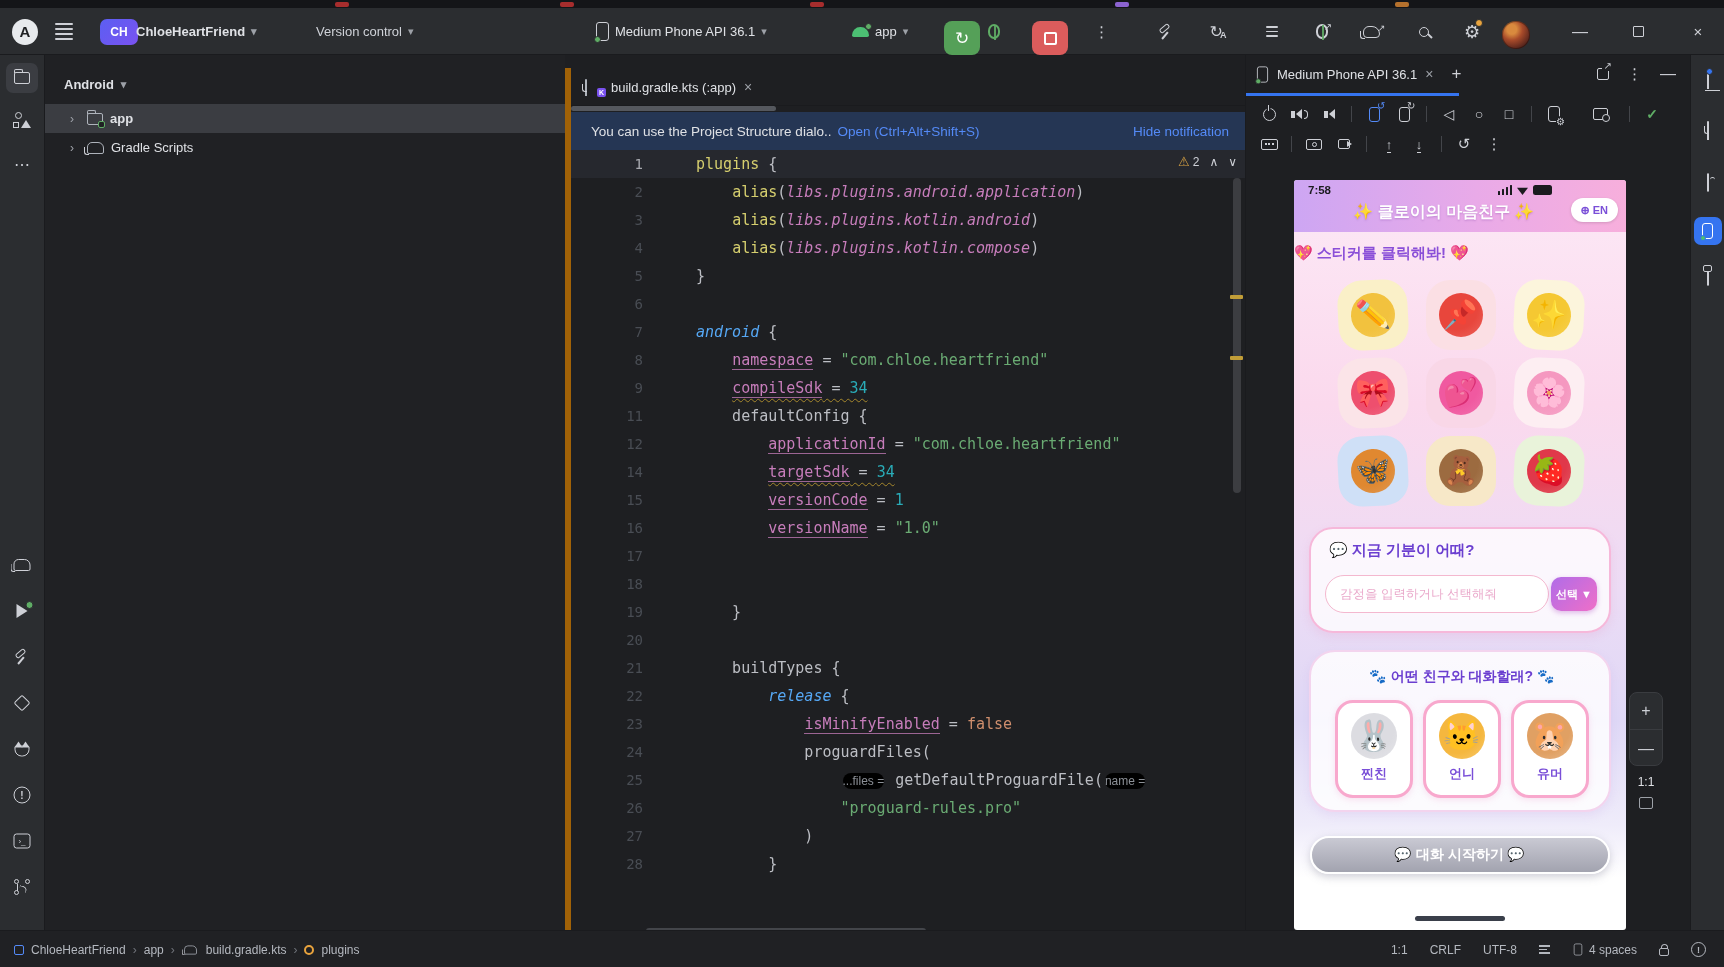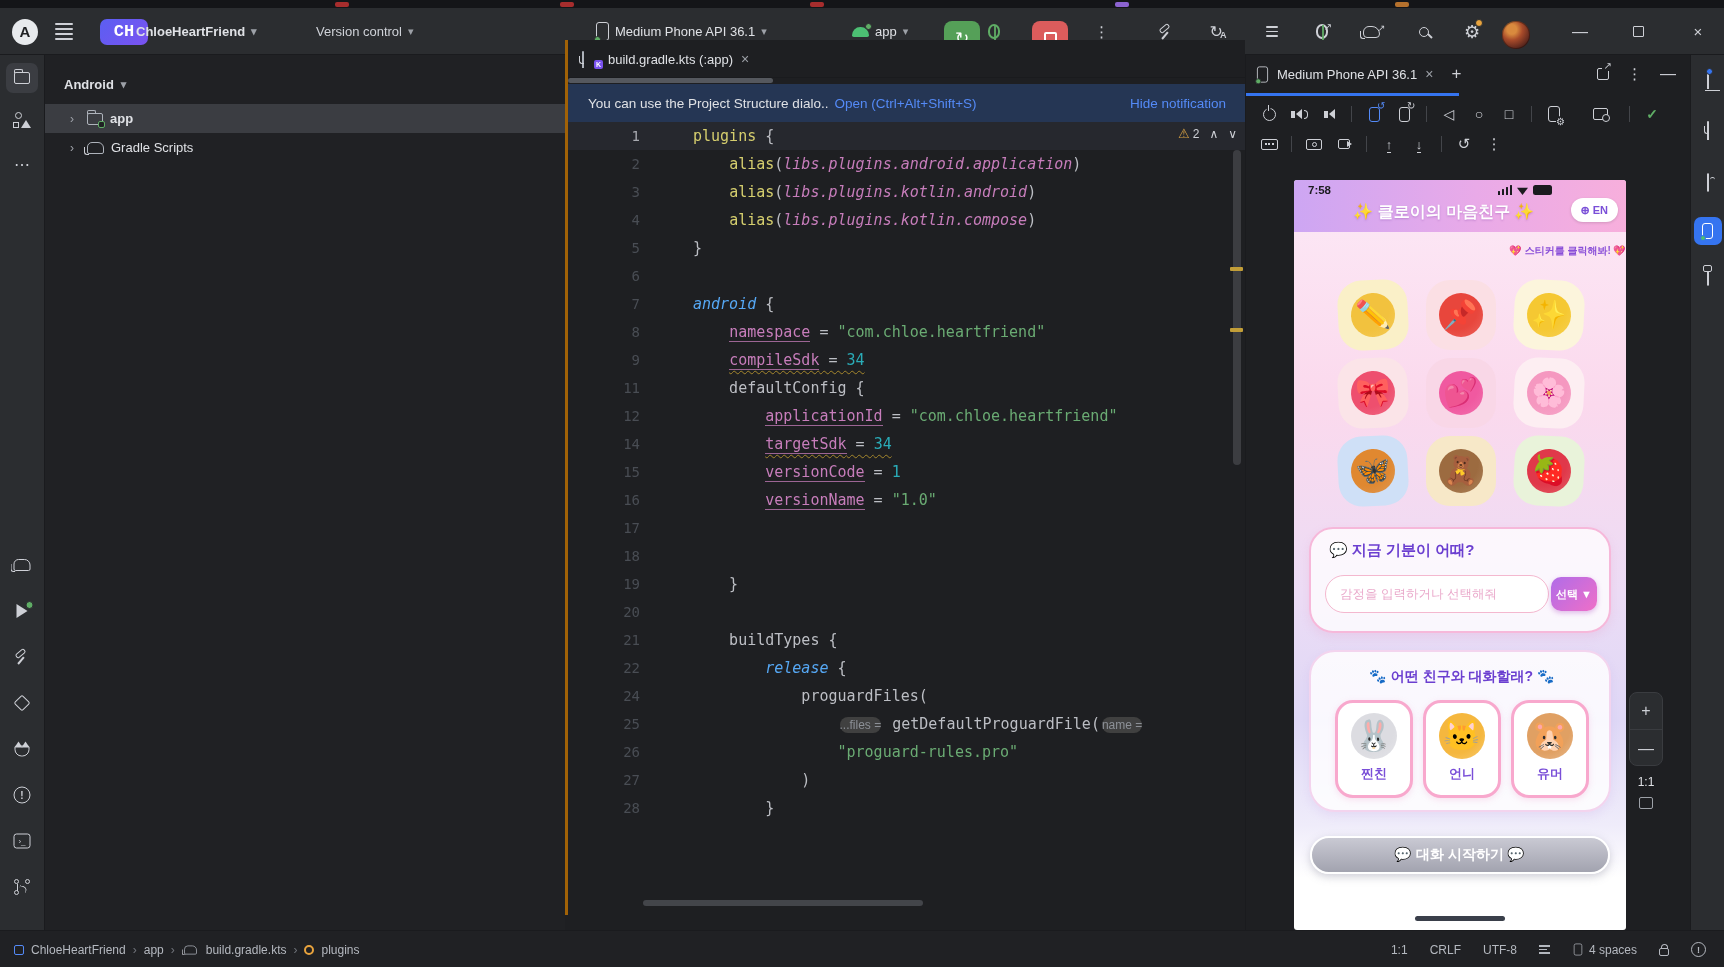--- a/index.html
+++ b/index.html
@@ -12,21 +12,21 @@
   #desktop-strip { left:0; top:0; width:1724px; height:8px; background:#141518; }
   #desktop-strip i { position:absolute; top:2px; width:14px; height:5px; border-radius:2px; opacity:.8; }
 
   
   #titlebar { left:0; top:8px; width:1724px; height:47px; background:#2b2d30; border-bottom:1px solid #1a1b1e; }
   .tb-item { position:absolute; top:0; height:47px; display:flex; align-items:center; gap:6px; color:#cfd2d8; font-size:13px; }
   .chev { font-size:11px; color:#9da1a8; }
   #as-logo { left:12px; } #as-logo .disc { width:26px; height:26px; border-radius:50%; background:#e8eaed; color:#1e1f22; display:flex; align-items:center; justify-content:center; font-weight:bold; font-size:15px; }
   #burger { left:55px; flex-direction:column; justify-content:center; gap:3px; }
   #burger b { display:block; width:18px; height:2px; background:#ced0d6; border-radius:1px; }
-  #proj-badge { left:100px; } #proj-badge .bdg { width:48px; height:26px; border-radius:7px; background:linear-gradient(135deg,#5b5ff2,#7a52f0); color:#fff; font-weight:bold; font-size:17px; display:flex; align-items:center; justify-content:center;font-family:Liberation Mono, monospace; }
+  #proj-badge { left:100px; } #proj-badge .bdg { width:38px; height:26px; border-radius:7px; background:linear-gradient(135deg,#5b5ff2,#7a52f0); color:#fff; font-weight:bold; font-size:12px; display:flex; align-items:center; justify-content:center; }
   #proj-name { left:136px; font-weight:600; color:#dfe1e5; }
   #vcs-btn { left:316px; }
   #device-sel { left:596px; color:#dfe1e5; }
   #cfg-sel { left:852px; color:#dfe1e5; }
   .phone-ic { width:13px; height:19px; border:1.5px solid #ced0d6; border-radius:3px; position:relative; }
   .phone-ic .gd { position:absolute; width:7px; height:7px; border-radius:50%; background:#5FAD65; left:-3px; bottom:-3px; border:1.5px solid #2b2d30; }
   .droid { width:17px; height:10px; background:#4cbf73; border-radius:9px 9px 2px 2px; position:relative; }
   .droid .gd { position:absolute; width:7px; height:7px; border-radius:50%; background:#5FAD65; right:-3px; top:-4px; border:1.5px solid #2b2d30; }
   .sqbtn { position:absolute; top:13px; width:36px; height:34px; border-radius:8px; display:flex; align-items:center; justify-content:center; }
   #rerun-btn { left:944px; background:#55A058; color:#fff; font-size:17px; }
@@ -82,21 +82,21 @@
   #project { left:45px; top:55px; width:520px; height:875px; background:#202124; }
   #proj-head { position:absolute; left:19px; top:22px; display:flex; gap:7px; align-items:center; color:#dfe1e5; font-size:13px; font-weight:600; }
   .tree-row { position:absolute; left:0; width:520px; height:29px; display:flex; align-items:center; gap:7px; padding-left:25px; color:#dfe1e5; font-size:13px; }
   .tree-row.sel { background:#3b3d42; }
   .tw { color:#9da1a8; font-size:12px; width:10px; }
   .folder-app { width:16px; height:12px; border:1.5px solid #aeb3bb; border-radius:2px; position:relative; }
   .folder-app:before { content:""; position:absolute; top:-4px; left:-1px; width:7px; height:3px; border:1.5px solid #aeb3bb; border-bottom:none; border-radius:2px 2px 0 0; }
   .folder-app .gd { position:absolute; right:-3px; bottom:-4px; width:7px; height:7px; border:1.5px solid #5FAD65; border-radius:2px; background:#202124; }
 
   
-  #editor { left:565px; top:40px; width:680px; height:875px; background:#1e1f22; border-left:3px solid #a16207; overflow:hidden; }
+  #editor { left:565px; top:68px; width:680px; height:875px; background:#1e1f22; border-left:6px solid #a16207; overflow:hidden; }
   #etabbar { position:absolute; left:0; top:0; width:680px; height:38px; border-bottom:1px solid #1a1b1e; }
   #etab { position:absolute; left:14px; top:0; height:38px; display:flex; align-items:center; gap:8px; color:#dfe1e5; font-size:13px; }
   .kts-ic { position:relative; width:18px; height:14px; }
   .kts-ic .eleph { transform:scale(.9); border-color:#aeb3bb; }
   .kts-ic .kbadge { position:absolute; right:-3px; bottom:-3px; width:9px; height:9px; background:#7a52f0; border-radius:2px; color:#fff; font-size:7px; font-weight:bold; display:flex; align-items:center; justify-content:center; }
   .xclose { color:#9da1a8; font-size:14px; }
   #etab-scroll { position:absolute; left:0; top:38px; width:205px; height:5px; background:#55585e; border-radius:3px; }
   #banner { position:absolute; left:0; top:44px; width:680px; height:38px; background:#253654; display:flex; align-items:center; font-size:13.5px; color:#dfe1e5; padding:0 22px 0 20px; }
   #banner .lnk { color:#548AF7; }
   #banner .msg { margin-right:6px; }
@@ -104,21 +104,21 @@
   #code-lines { position:absolute; left:0; top:82px; width:680px; }
   .cl { position:relative; height:28px; display:flex; align-items:center; font-family:"DejaVu Sans Mono",monospace; font-size:15px; white-space:pre; }
   .cl.active { background:#26282e; }
   .ln { display:inline-block; width:72px; text-align:right; color:#494d54; font-size:14px; flex:0 0 72px; }
   .cl.active .ln { color:#a8aab0; }
   .ct { margin-left:53px; }
   .c-pl { color:#BCBEC4; } .c-fn { color:#D5CE6E; } .c-kw { color:#56A8F5; font-style:italic; }
   .c-ch { color:#C77DBB; font-style:italic; } .c-st { color:#6AAB73; } .c-nu { color:#2AACB8; } .c-bo { color:#CF8E6D; }
   .c-pr { color:#C77DBB; border-bottom:1px solid rgba(199,125,187,.75); }
   .wv { text-decoration:underline wavy #A5862C 1px; text-underline-offset:5px; }
-  .c-hi { font-family:"Liberation Sans",sans-serif; font-size:12px; color:#8c9097; background:#404040; border-radius:8px; padding:1px 0; margin:0 2px; }
+  .c-hi { font-family:"Liberation Sans",sans-serif; font-size:12px; color:#8c9097; background:#000000; border-radius:8px; padding:1px 0; margin:0 2px; }
   #warn-widget { position:absolute; right:8px; top:86px; display:flex; align-items:center; gap:10px; color:#ced0d6; font-size:12px; }
   #warn-widget .wt { color:#D9A343; font-size:13px; }
   #vscroll { position:absolute; right:4px; top:110px; width:8px; height:315px; background:#43454a; border-radius:4px; opacity:.8; }
   .stripe-mark { position:absolute; right:2px; width:13px; height:4px; background:#C29E38; border-radius:1px; }
   #hscroll { position:absolute; left:75px; top:860px; width:280px; height:6px; background:#43454a; border-radius:3px; }
 
   
   #dpanel { left:1245px; top:55px; width:445px; height:875px; background:#1e1f22; border-left:1px solid #1a1b1e; }
   #dtab { position:absolute; left:10px; top:0; height:38px; display:flex; align-items:center; gap:8px; color:#dfe1e5; font-size:13px; }
   #dtab-extra { position:absolute; right:14px; top:0; height:38px; display:flex; align-items:center; gap:18px; color:#ced0d6; }
@@ -156,21 +156,21 @@
   #ph-header { position:absolute; left:0; top:0; width:332px; height:52px; background:linear-gradient(90deg,#cda6f3,#e9aae8 55%,#f7afdc); }
   #ph-status { position:absolute; left:0; top:3px; width:268px; height:16px; color:#1b1b1f; font-size:11.5px; }
   #ph-time { position:absolute; left:14px; top:1px; font-weight:600; }
   #ph-sticons { position:absolute; right:10px; top:2px; display:flex; gap:5px; align-items:flex-end; }
   .sig { display:flex; gap:1.5px; align-items:flex-end; }
   .sig b { width:2.5px; background:#1b1b1f; border-radius:.5px; }
   .wifi { width:11px; height:9px; background:#1b1b1f; clip-path:polygon(50% 100%,0 20%,100% 20%); border-radius:2px; }
   .batt { width:19px; height:10px; background:#1b1b1f; border-radius:2.5px; }
   #ph-title { position:absolute; left:0; top:22px; width:300px; text-align:center; color:#fff; font-size:16px; font-weight:bold; text-shadow:0 1px 2px rgba(120,60,160,.35); }
   #en-pill { position:absolute; right:8px; top:18px; height:24px; padding:0 10px; background:#fff; border-radius:13px; display:flex; align-items:center; gap:3px; color:#7a4fd8; font-size:11px; font-weight:bold; box-shadow:0 1px 3px rgba(0,0,0,.15); }
-  #ph-prompt { position:absolute; left:0; top:64px; width:332px; text-align:right; color:#8a4fd8; font-size:10px; font-weight:bold; }
+  #ph-prompt { position:absolute; left:0; top:64px; width:332px; text-align:left; color:#8a4fd8; font-size:15px; font-weight:bold; }
   #sticker-grid { position:absolute; left:44px; top:100px; width:258px; display:grid; grid-template-columns:repeat(3,70px); grid-auto-rows:70px; column-gap:18px; row-gap:8px; }
   .tile { border-radius:24px; display:flex; align-items:center; justify-content:center; }
   .tile:nth-child(3n+1) { transform:rotate(-3deg); }
   .tile:nth-child(3n) { transform:rotate(3deg); }
   .blob { width:44px; height:44px; border-radius:50%; display:flex; align-items:center; justify-content:center; font-size:28px; line-height:1; }
   #mood-card { position:absolute; left:15px; top:347px; width:302px; height:106px; background:rgba(255,255,255,.78); border:2px solid #f6b8da; border-radius:24px; box-shadow:0 4px 10px rgba(230,140,190,.18); }
   #mood-title { position:absolute; left:18px; top:12px; color:#6b3fd0; font-size:15px; font-weight:bold; }
   #mood-input { position:absolute; left:14px; top:46px; width:224px; height:38px; border:1.5px solid #f4b8cf; border-radius:19px; background:#fff; font-size:12.5px; color:#b05a92; padding:0 14px; outline:none; font-family:"Liberation Sans",sans-serif; }
   #mood-input::placeholder { color:#eaa9cb; }
   #mood-select { position:absolute; right:12px; top:48px; width:46px; height:34px; border-radius:10px; background:linear-gradient(135deg,#b06ce8,#ef6fc8); color:#fff; font-size:11px; font-weight:bold; display:flex; align-items:center; justify-content:center; box-shadow:0 2px 5px rgba(180,90,200,.4); }
@@ -418,20 +418,21 @@
         <div class="cl"><span class="ln">12</span><span class="ct"><span class="c-pl">        </span><span class="c-pr">applicationId</span><span class="c-pl"> = </span><span class="c-st">"com.chloe.heartfriend"</span></span></div>
         <div class="cl"><span class="ln">14</span><span class="ct"><span class="c-pl">        </span><span class="c-pr wv">targetSdk</span><span class="c-pl wv"> = </span><span class="c-nu wv">34</span></span></div>
         <div class="cl"><span class="ln">15</span><span class="ct"><span class="c-pl">        </span><span class="c-pr">versionCode</span><span class="c-pl"> = </span><span class="c-nu">1</span></span></div>
         <div class="cl"><span class="ln">16</span><span class="ct"><span class="c-pl">        </span><span class="c-pr">versionName</span><span class="c-pl"> = </span><span class="c-st">"1.0"</span></span></div>
         <div class="cl"><span class="ln">17</span><span class="ct"></span></div>
         <div class="cl"><span class="ln">18</span></div>
         <div class="cl"><span class="ln">19</span><span class="ct"><span class="c-pl">    }</span></span></div>
         <div class="cl"><span class="ln">20</span><span class="ct"></span></div>
         <div class="cl"><span class="ln">21</span><span class="ct"><span class="c-pl">    buildTypes {</span></span></div>
         <div class="cl"><span class="ln">22</span><span class="ct"><span class="c-pl">        </span><span class="c-kw">release</span><span class="c-pl"> {</span></span></div>
+        <div class="cl"><span class="ln">23</span><span class="ct"><span class="c-pl">            </span><span class="c-pr">isMinifyEnabled</span><span class="c-pl"> = </span><span class="c-bo">false</span></span></div>
         <div class="cl"><span class="ln">24</span><span class="ct"><span class="c-pl">            proguardFiles(</span></span></div>
         <div class="cl"><span class="ln">25</span><span class="ct"><span class="c-pl">                </span><span class="c-hi">...files =</span><span class="c-pl"> getDefaultProguardFile(</span><span class="c-hi">name =</span></span></div>
         <div class="cl"><span class="ln">26</span><span class="ct"><span class="c-pl">                </span><span class="c-st">"proguard-rules.pro"</span></span></div>
         <div class="cl"><span class="ln">27</span><span class="ct"><span class="c-pl">            )</span></span></div>
         <div class="cl"><span class="ln">28</span><span class="ct"><span class="c-pl">        }</span></span></div>
       </div>
     <div id="warn-widget">
       <span class="wt">⚠</span>
       <span style="margin-left:-7px">2</span>
       <span>∧</span>

